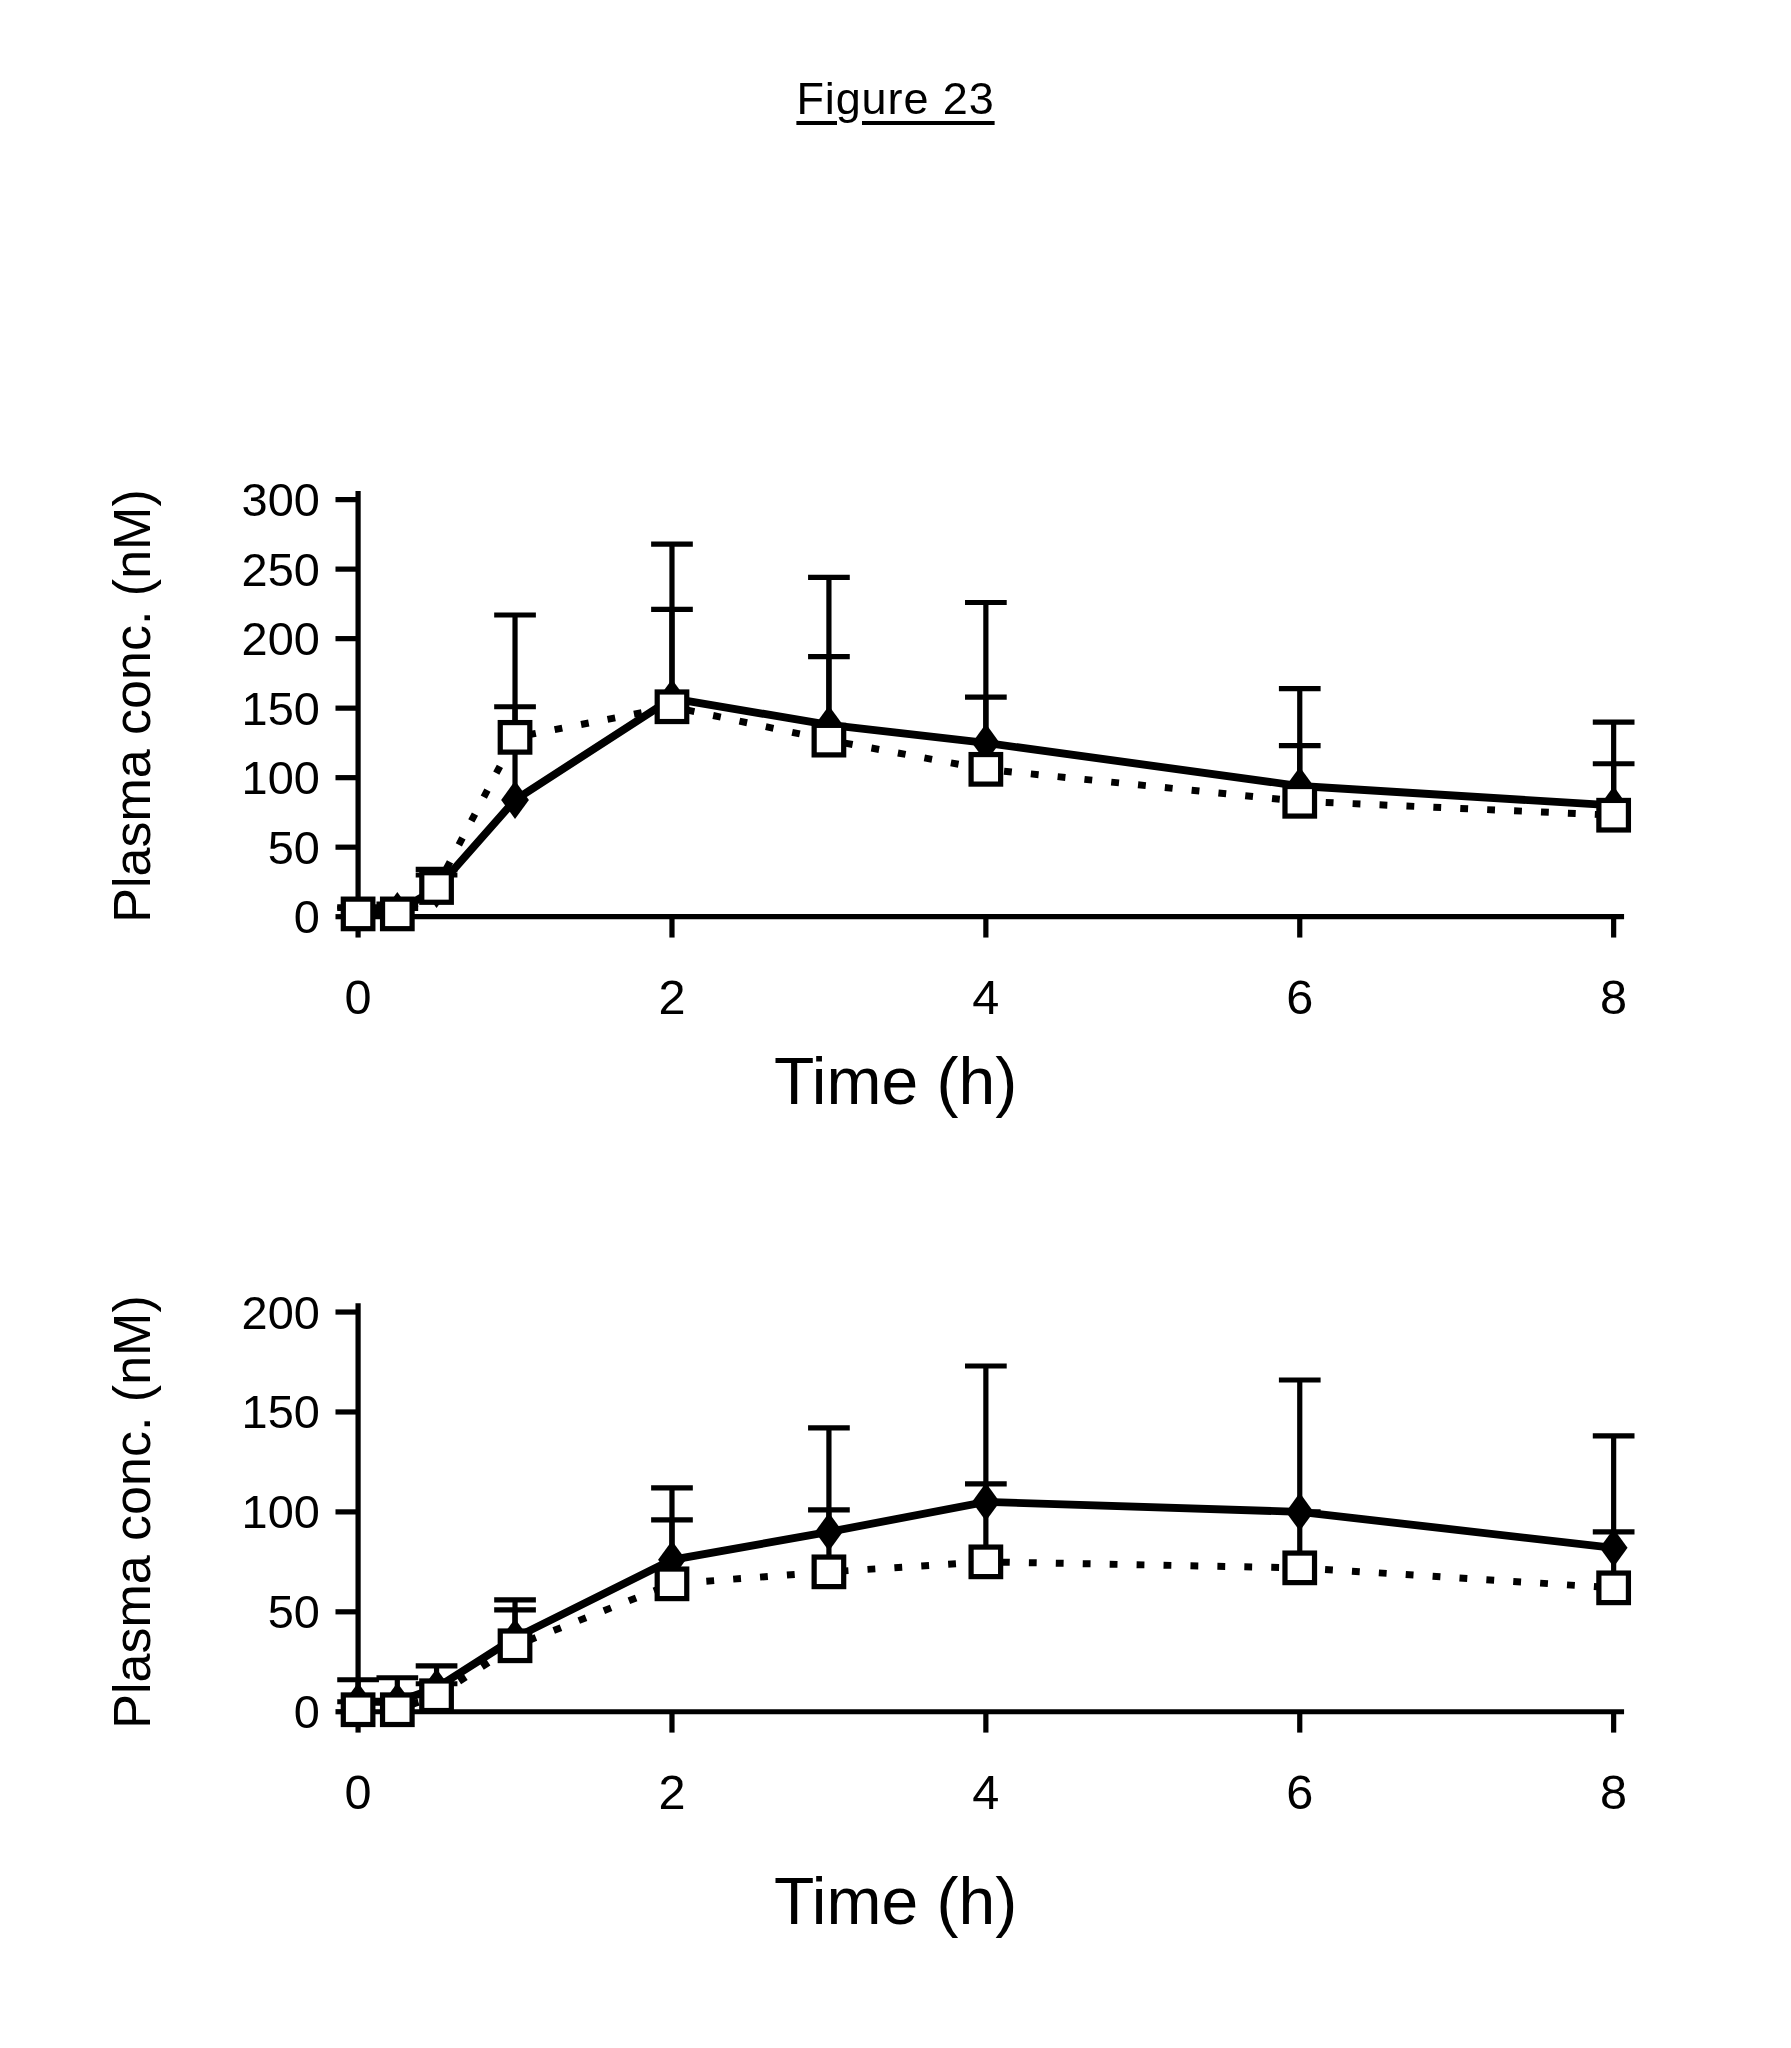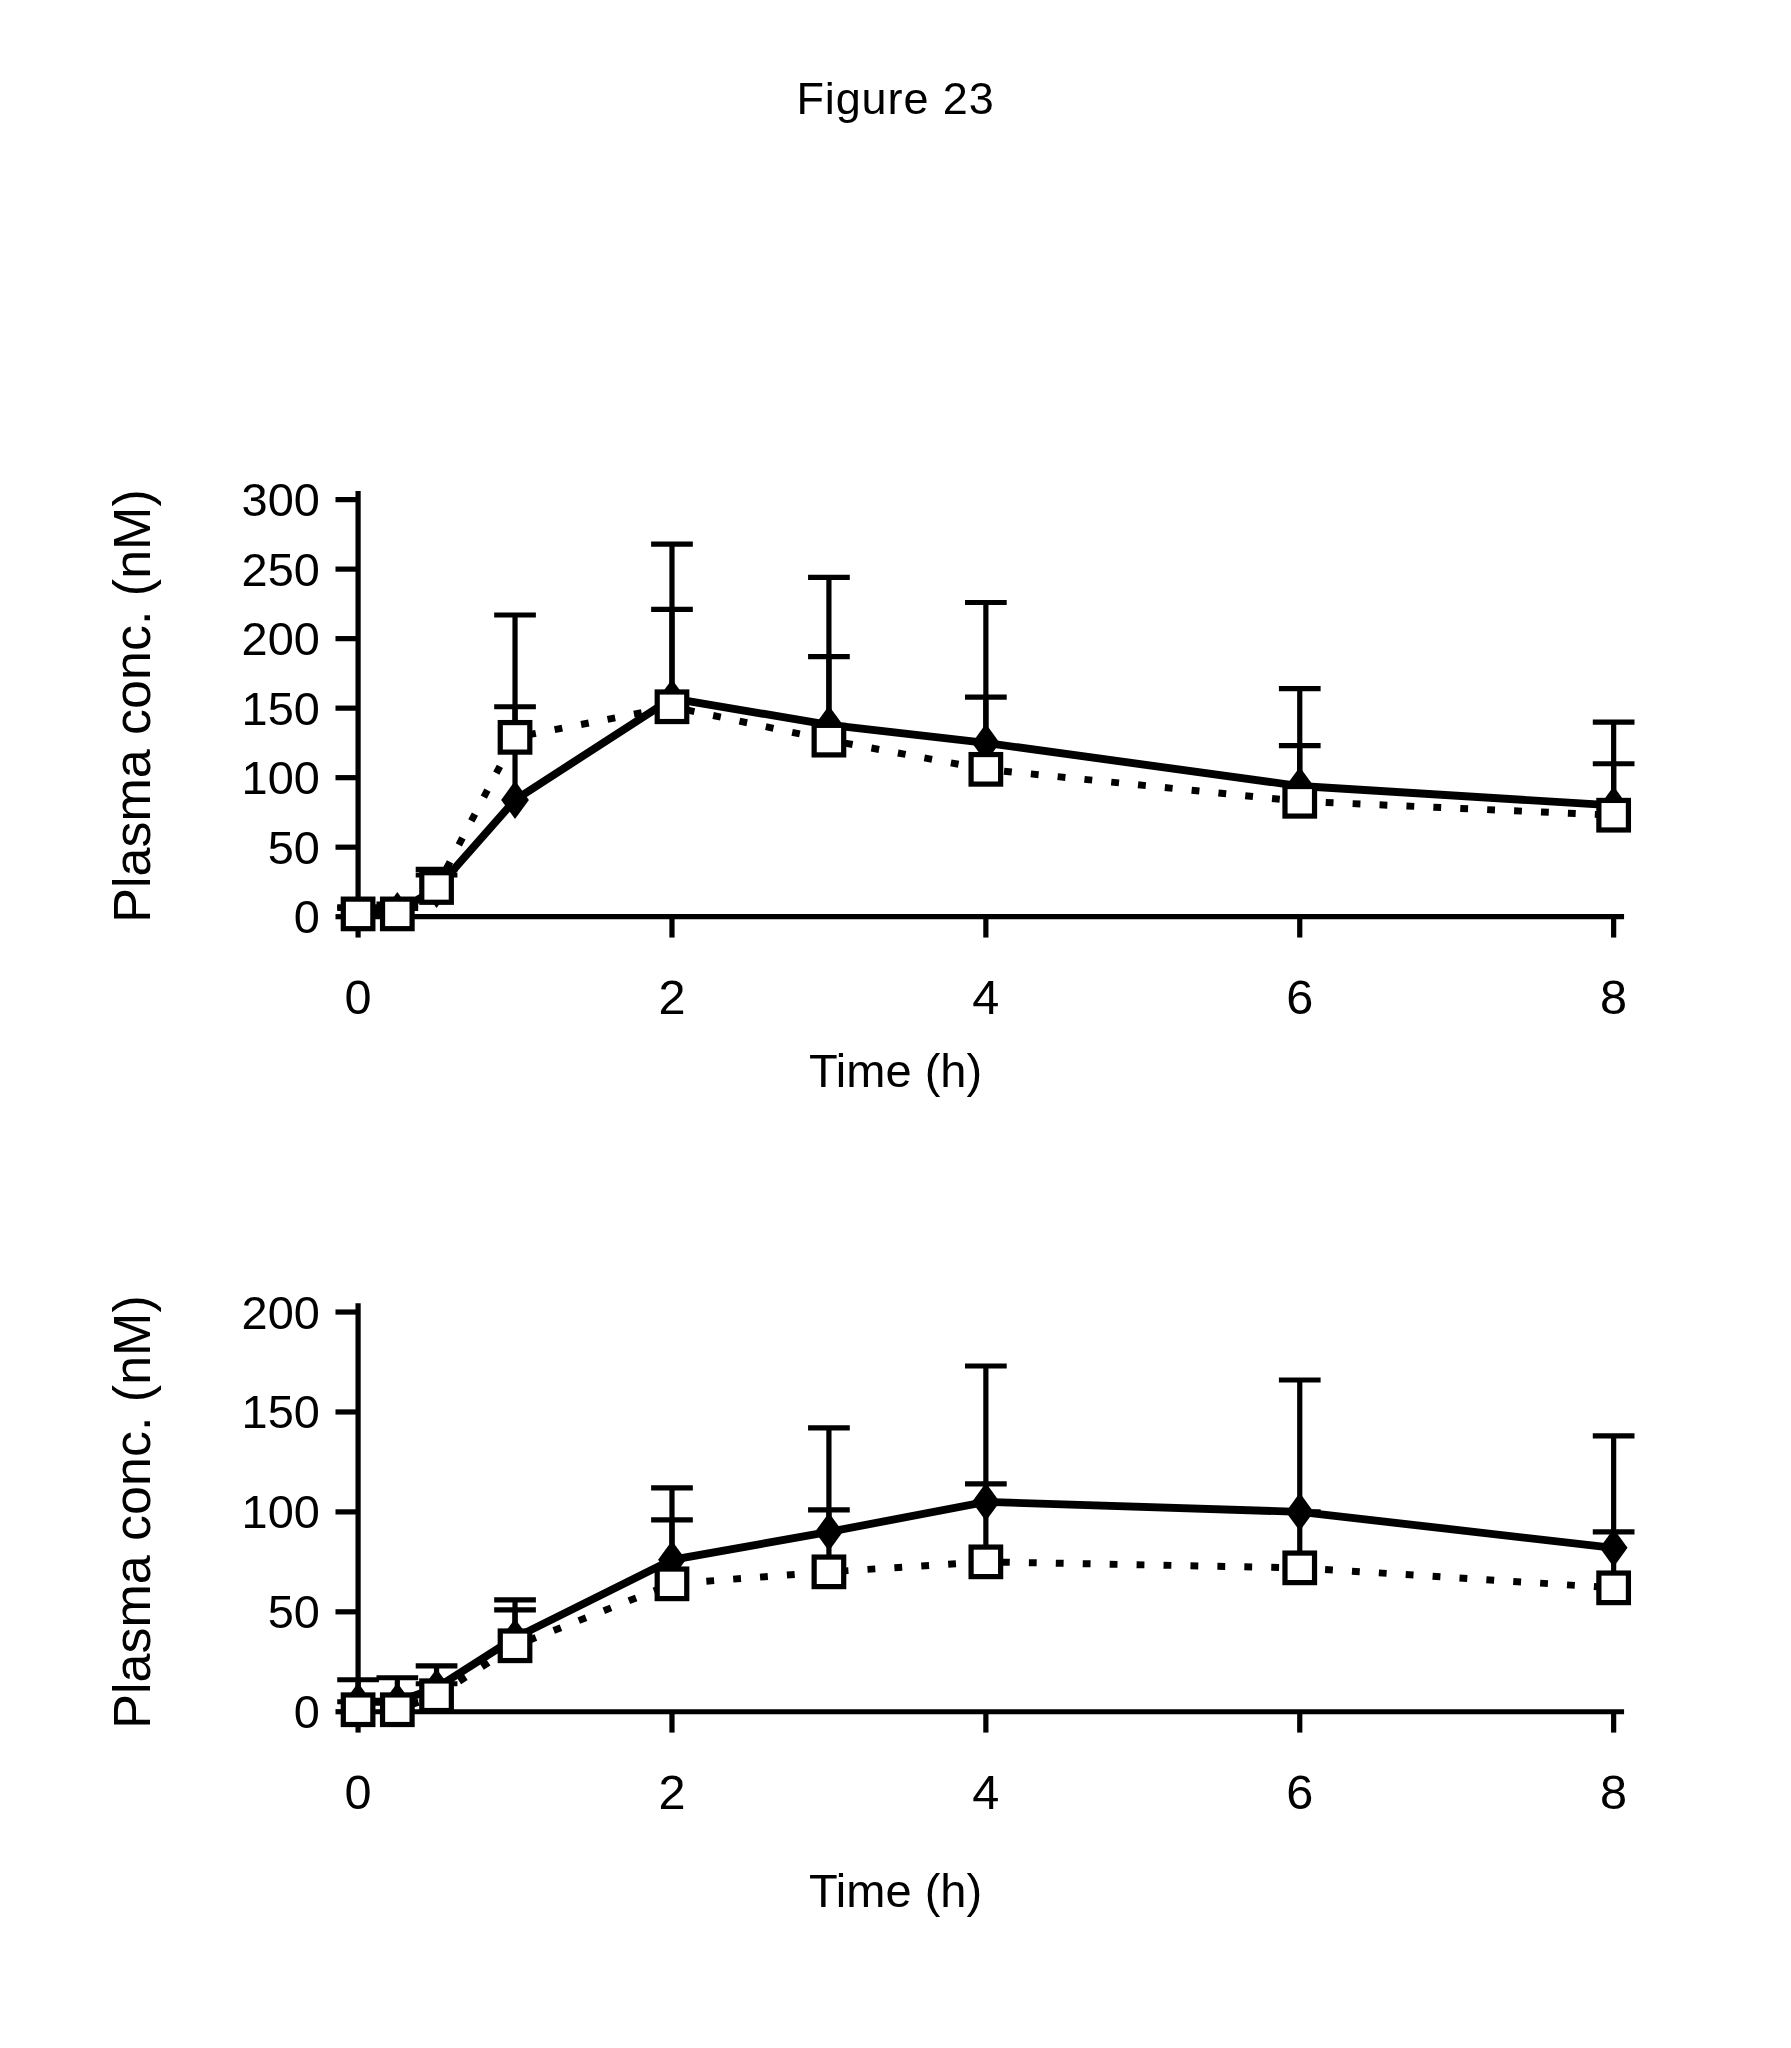--- a/index.html
+++ b/index.html
@@ -18,37 +18,37 @@
   }
   .fig-title {
     position: absolute;
     top: 73px;
     left: 0;
     width: 100%;
     text-align: center;
     font-size: 45px;
     letter-spacing: 0.9px;
   }
-  .fig-title span { text-underline-offset: 7px; }
+  .fig-title span { text-decoration: underline; text-underline-offset: 7px; }
   .chart-title {
     position: absolute;
     left: 0;
     width: 100%;
     text-align: center;
     font-size: 56px;
     letter-spacing: 0.9px;
   }
   #ct0 { top: 341px; }
   #ct1 { top: 1156px; }
   .xlabel {
     position: absolute;
     left: 0;
     width: 100%;
     text-align: center;
-    font-size: 47px;
+    font-size: 66px;
   }
   #xl0 { top: 1043px; }
   #xl1 { top: 1863px; }
   .ylabel {
     position: absolute;
     font-size: 52px;
     white-space: nowrap;
     transform: translate(-50%, -50%) rotate(-90deg);
   }
   #yl0 { left: 132px; top: 706px; }

